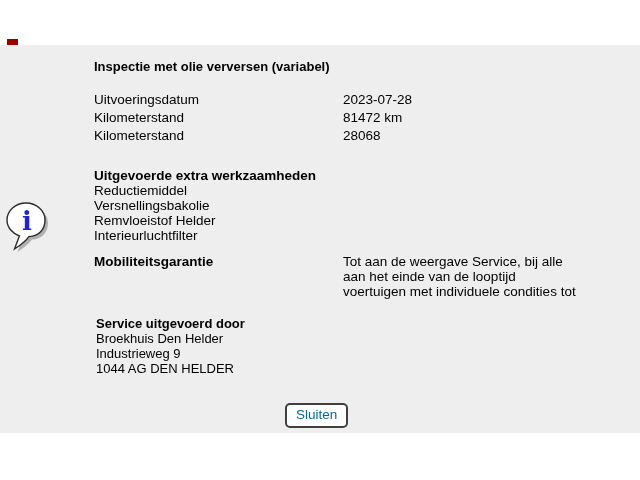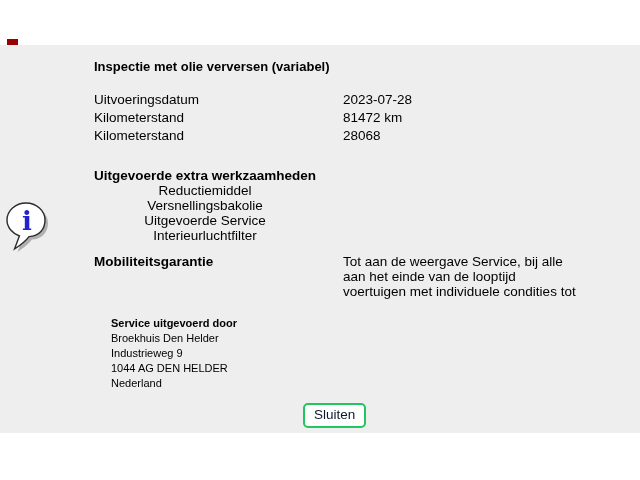--- a/index.html
+++ b/index.html
@@ -6,27 +6,27 @@
   body{width:640px;height:480px;background:#ffffff;overflow:hidden;
        font-family:"Liberation Sans","DejaVu Sans",sans-serif;color:#000;}
   .stage{position:relative;width:640px;height:480px;background:#ffffff;}
   .red-marker{position:absolute;left:7px;top:39px;width:11px;height:11px;background:#990000;}
   .panel{position:absolute;left:0;top:45px;width:640px;height:388px;background:#eeeeee;}
   .title{position:absolute;left:94px;top:13px;font-size:13px;font-weight:bold;line-height:17px;}
   .fields{position:absolute;left:94px;top:46px;width:520px;}
   .field-row{display:flex;font-size:13.5px;line-height:18px;}
   .field-label{width:249px;flex:0 0 249px;}
   .field-value{flex:1;}
-  .extra{position:absolute;left:94px;top:123px;font-size:13.5px;line-height:15px;text-align:center;}
+  .extra{position:absolute;left:94px;top:123px;font-size:13.5px;line-height:15px;}
   .sec-head{font-weight:bold;}
   .mobility{position:absolute;left:94px;top:209px;display:flex;font-size:13.5px;line-height:15px;justify-content:center;}
   .mobility .field-label{font-weight:bold;}
-  .service{position:absolute;left:111px;top:271px;font-size:11px;line-height:15px;}
-  .close-btn{position:absolute;left:303px;top:358px;font-family:inherit;font-size:13.5px;
-       color:#0f172a;background:#ffffff;border:2px solid #22c55e;border-radius:5px;
+  .service{position:absolute;left:96px;top:271px;font-size:13px;line-height:15px;}
+  .close-btn{position:absolute;left:285px;top:358px;font-family:inherit;font-size:13.5px;
+       color:#0369a1;background:#ffffff;border:2px solid #404040;border-radius:5px;
        padding:2px 9px 3px 9px;line-height:16px;cursor:pointer;}
   .info-wrap{position:absolute;left:5px;top:200px;width:46px;height:52px;cursor:pointer;}
 </style>
 </head>
 <body>
 
 <div class="stage">
 
   <div class="red-marker"></div>
 
@@ -46,39 +46,38 @@
       <div class="field-row">
         <div class="field-label">Kilometerstand</div>
         <div class="field-value">28068</div>
       </div>
     </div>
 
     <div class="extra">
       <div class="sec-head">Uitgevoerde extra werkzaamheden</div>
       <div>Reductiemiddel</div>
       <div>Versnellingsbakolie</div>
-      <div>Uitgevoerde Service</div>
+      <div>Remvloeistof Helder</div>
       <div>Interieurluchtfilter</div>
     </div>
 
     <div class="mobility">
       <div class="field-label">Mobiliteitsgarantie</div>
       <div class="field-value">
         <div>Tot aan de weergave Service, bij alle</div>
         <div>aan het einde van de looptijd</div>
         <div>voertuigen met individuele condities tot</div>
       </div>
     </div>
 
     <div class="service">
       <div class="sec-head">Service uitgevoerd door</div>
       <div>Broekhuis Den Helder</div>
       <div>Industrieweg 9</div>
       <div>1044 AG DEN HELDER</div>
-      <div>Nederland</div>
     </div>
 
     <button class="close-btn">Sluiten</button>
   </div>
 
   <div class="info-wrap">
     <svg width="46" height="52" viewBox="0 0 46 52">
       <path d="M21 3 C10.5 3 2 10.6 2 20 C2 27.3 7.2 33.4 14.5 35.8 L9.5 49 C16.5 44.5 21.5 40 24 36.6 C34.5 36.2 40 29 40 20 C40 10.6 31.5 3 21 3 Z" transform="translate(3,3)" fill="#b0b0b0"></path>
       <path d="M21 3 C10.5 3 2 10.6 2 20 C2 27.3 7.2 33.4 14.5 35.8 L9.5 49 C16.5 44.5 21.5 40 24 36.6 C34.5 36.2 40 29 40 20 C40 10.6 31.5 3 21 3 Z" fill="#ffffff" stroke="#2b2b2b" stroke-width="1.4"></path>
       <text x="22" y="30" text-anchor="middle" font-family="DejaVu Serif, serif" font-weight="bold" font-size="26" fill="#2323cd">i</text>

